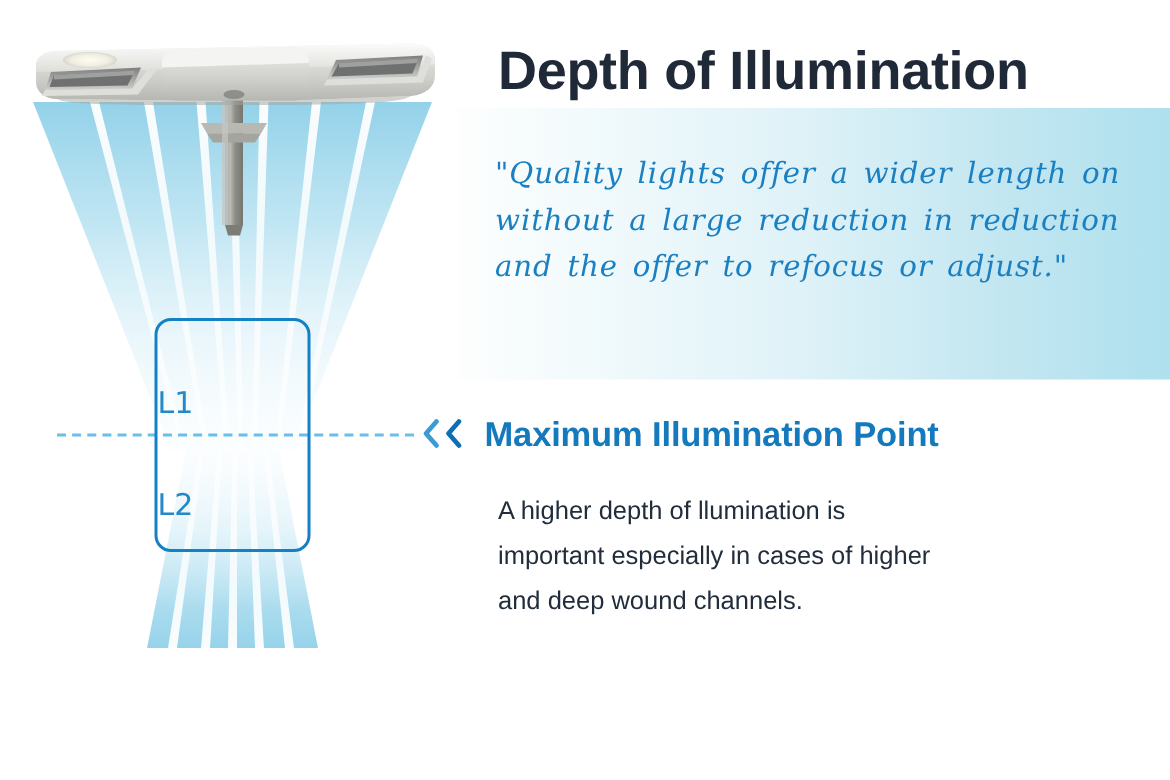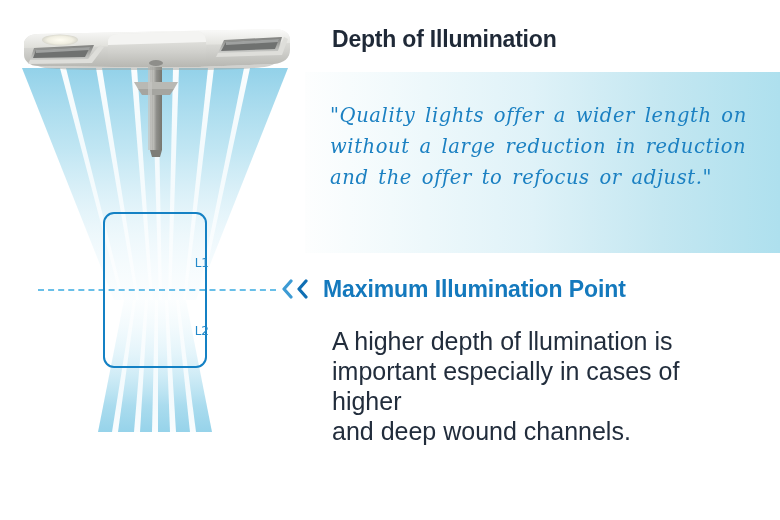--- a/index.html
+++ b/index.html
@@ -39,21 +39,21 @@
     letter-spacing: 0.6px;
     color: #1b80c2;
     word-spacing: 3px;
   }
 
   
   #page-title {
     position: absolute;
     left: 332px;
     top: 26px;
-    font-size: 23px;
+    font-size: 36px;
     font-weight: bold;
     color: #1f2937;
     letter-spacing: -0.2px;
     white-space: nowrap;
   }
 
   
   #max-point-row {
     position: absolute;
     left: 281px;
@@ -76,21 +76,21 @@
     letter-spacing: -0.1px;
     white-space: nowrap;
   }
 
   
   #body-text {
     position: absolute;
     left: 332px;
     top: 326px;
     width: 400px;
-    font-size: 25px;
+    font-size: 17px;
     line-height: 30px;
     color: #222d3c;
   }
 
   
   #illus {
     position: absolute;
     left: 0;
     top: 0;
     width: 320px;
@@ -105,22 +105,22 @@
     width: 104px;
     height: 156px;
     border: 2.4px solid #1481c4;
     border-radius: 11px;
     box-sizing: border-box;
   }
   .seg-label {
     position: absolute;
     left: 0;
     width: 104px;
-    text-align: right;
-    font-size: 12px;
+    text-align: left;
+    font-size: 20px;
     color: #2389c9;
     font-family: "DejaVu Sans", sans-serif;
   }
   #label-l1 { top: 42px; }
   #label-l2 { top: 110px; }
 
   
   #dash-line {
     position: absolute;
     left: 38px;

